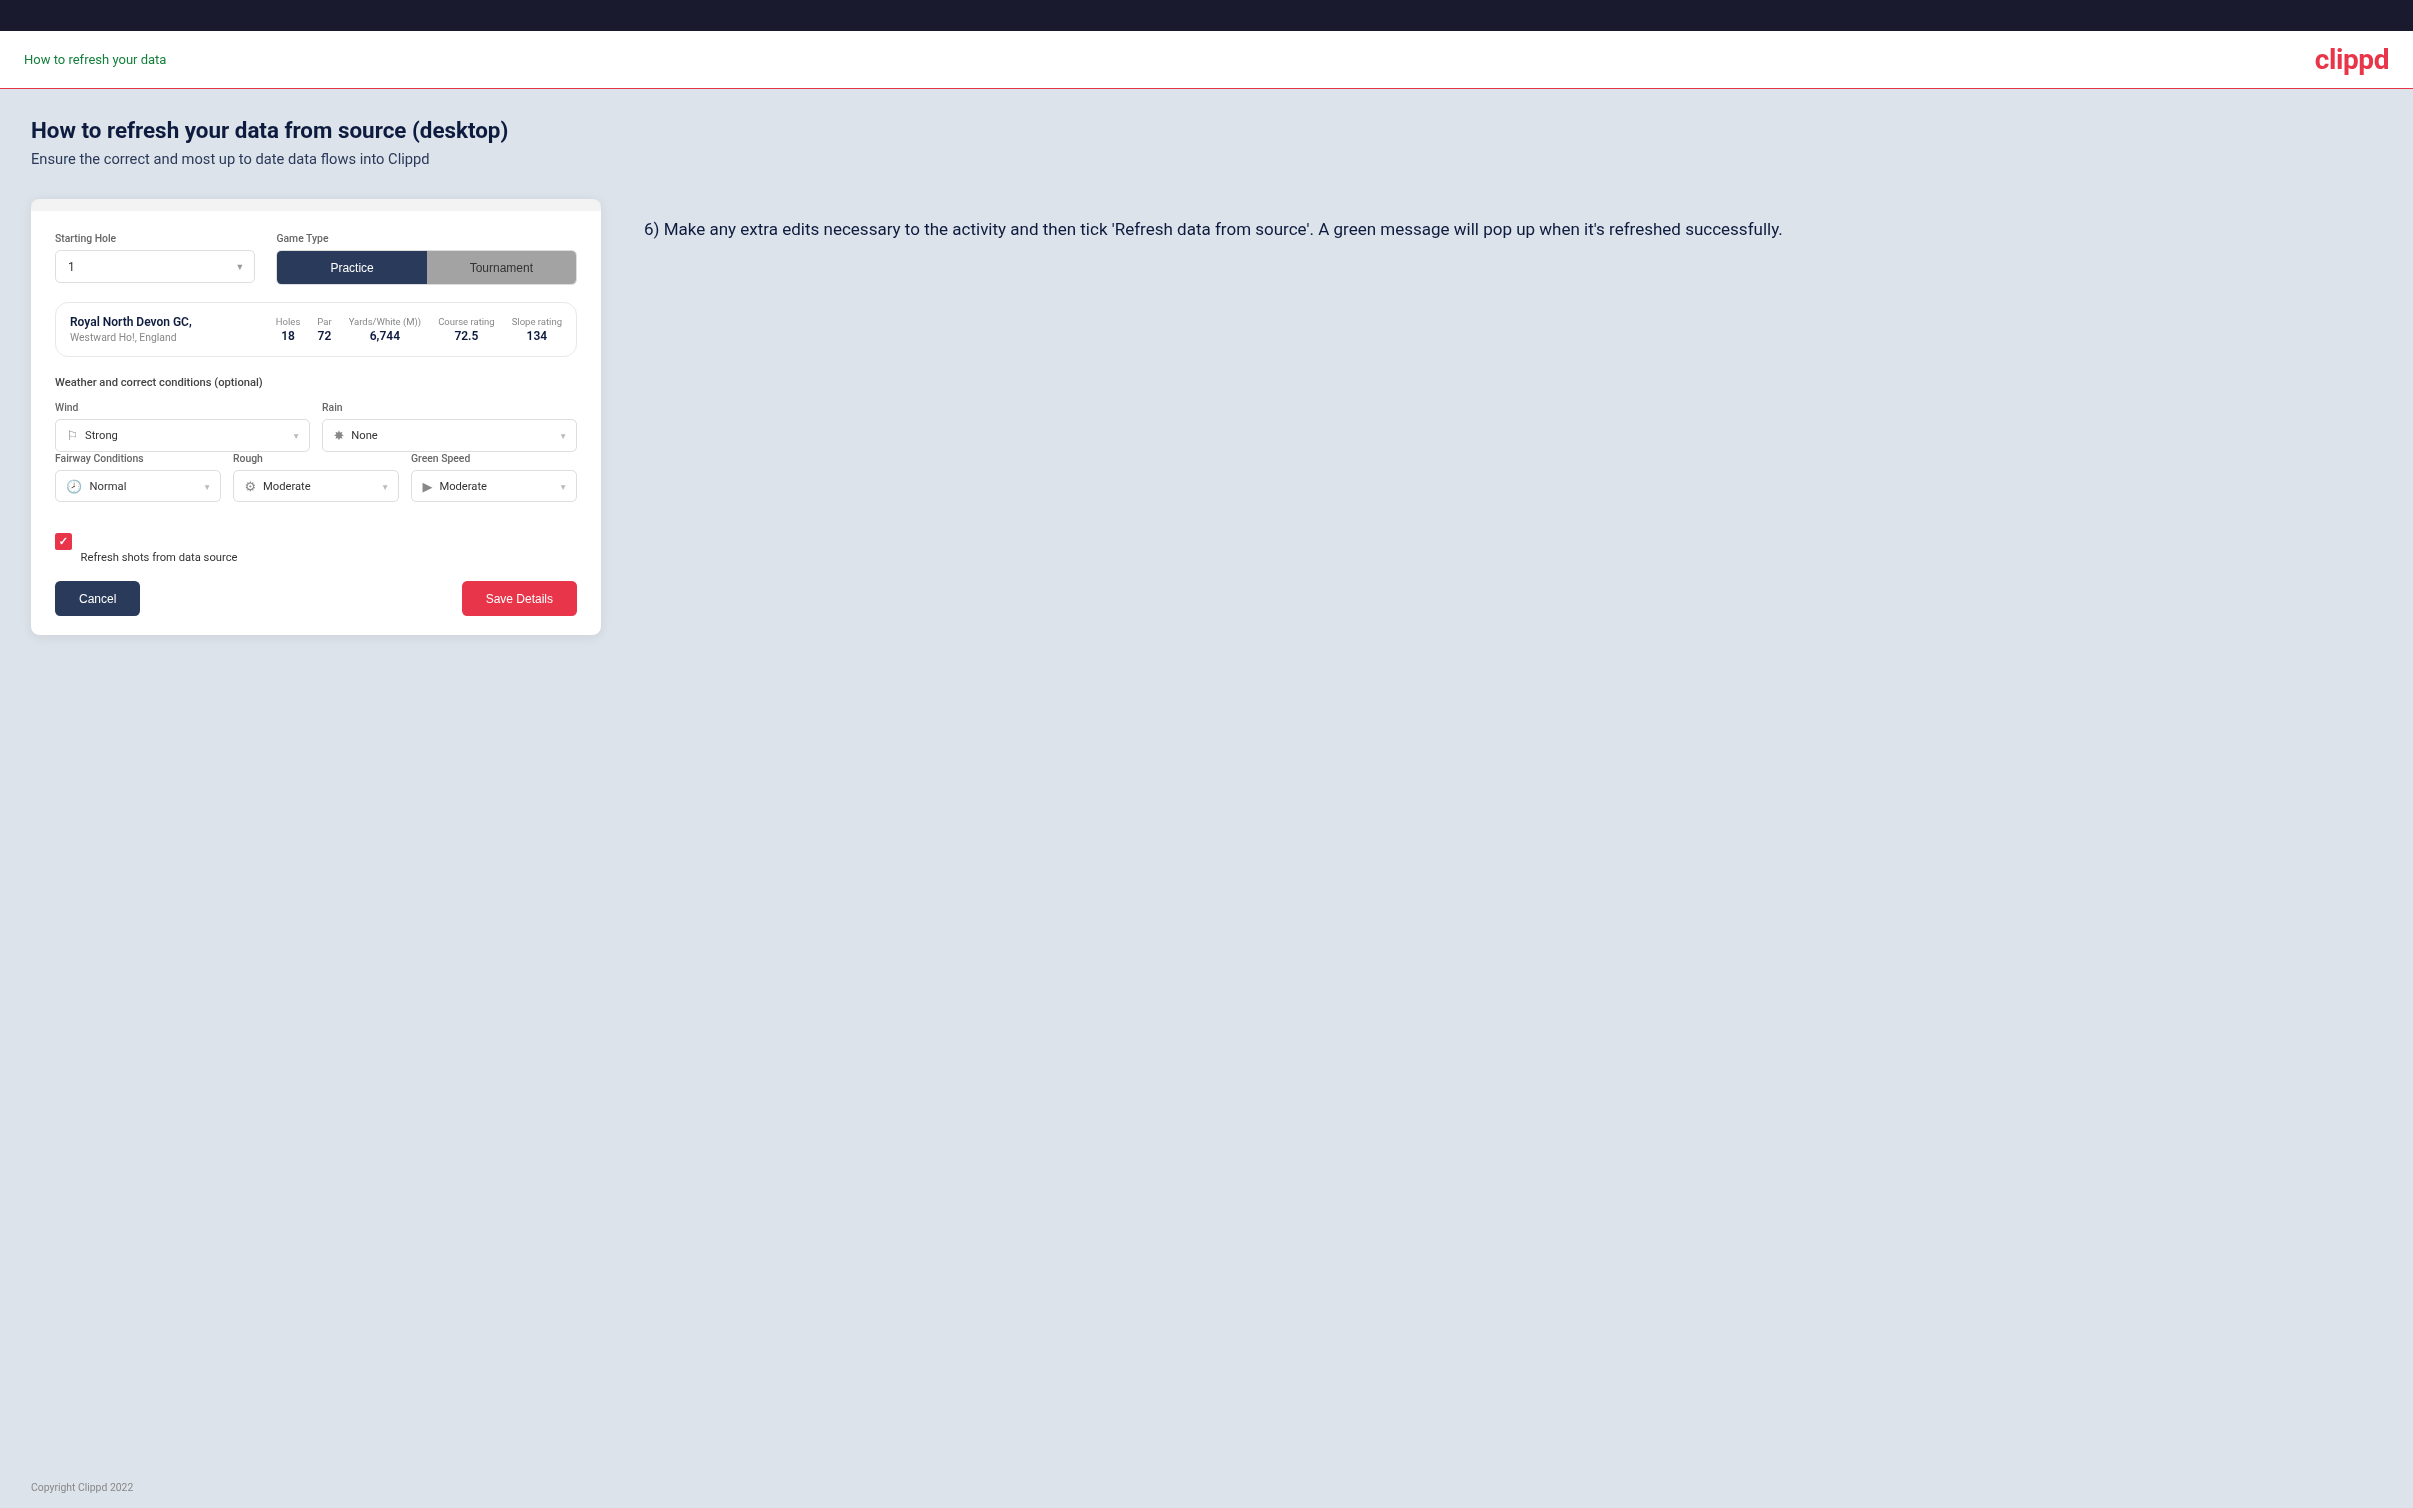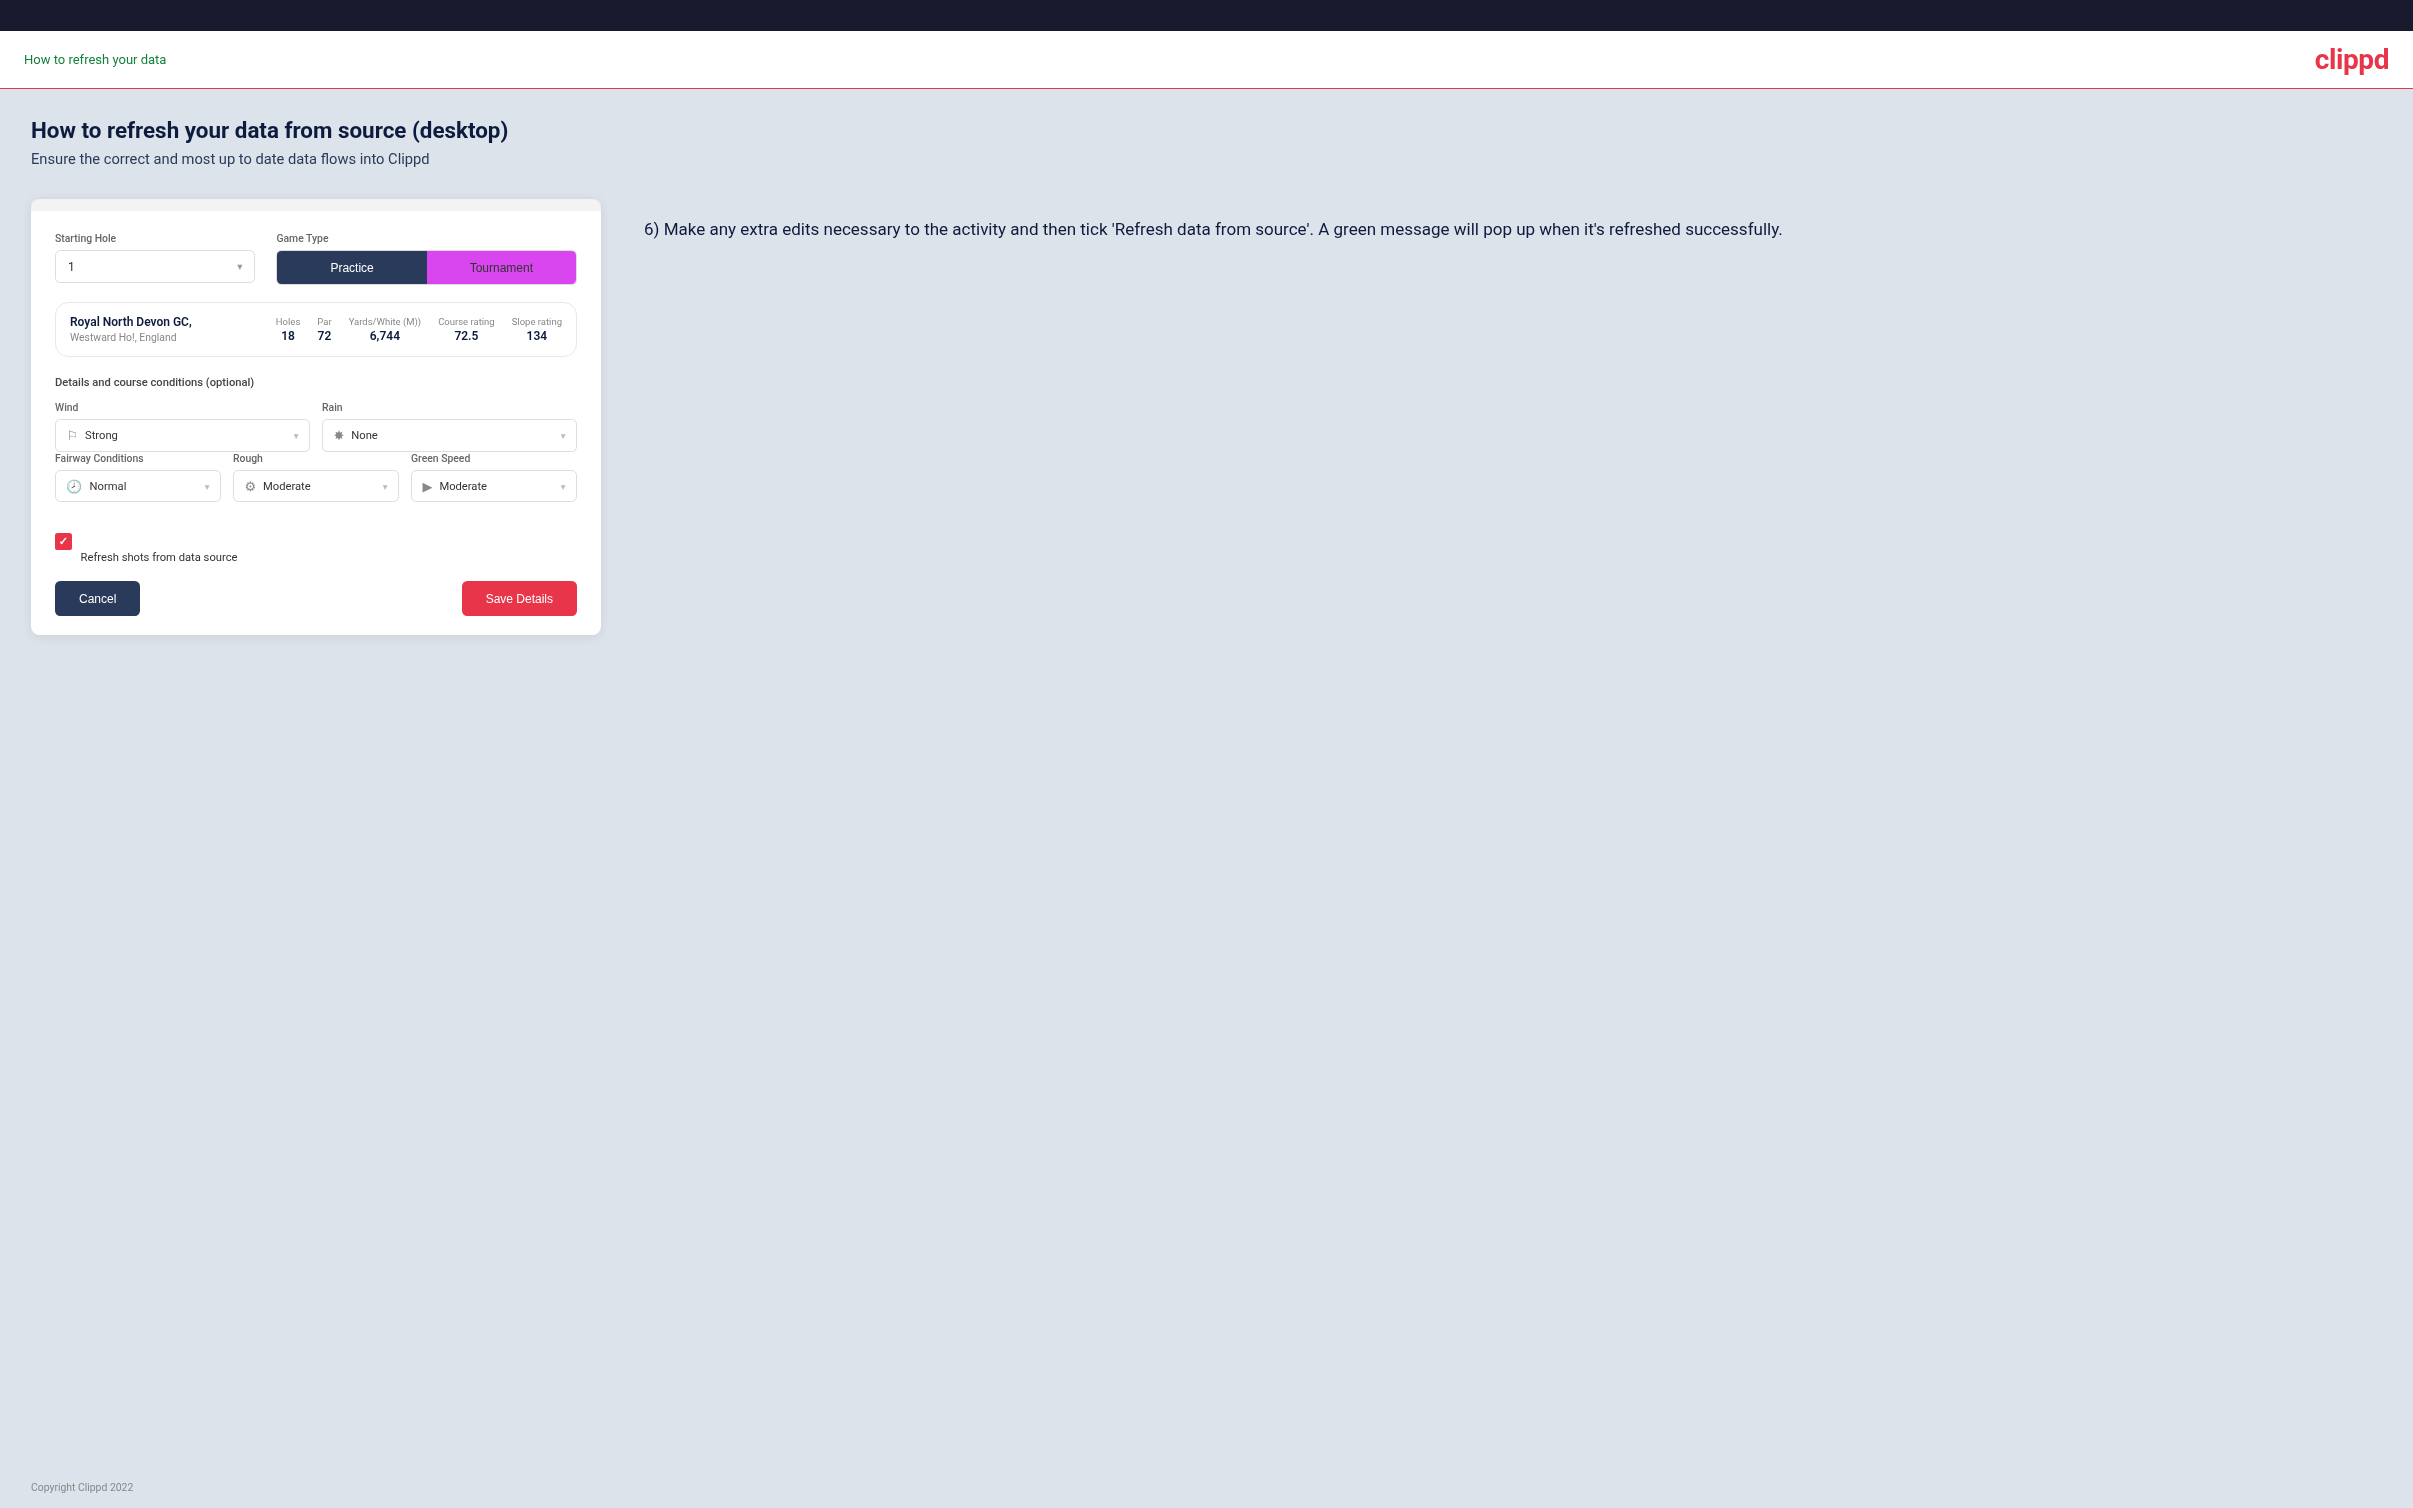--- a/index.html
+++ b/index.html
@@ -111,21 +111,21 @@
       border-radius: 5.2px;
       overflow: hidden;
     }
     .game-type-btn {
       flex: 1;
       padding: 9.5px 12px;
       text-align: center;
       font-size: 12px;
       cursor: pointer;
       border: none;
-      background: #d946ef;
+      background: #a3a3a3;
       color: #333;
     }
     .game-type-btn.active {
       background: #2a3a5a;
       color: #fff;
     }
     .course-info-box {
       border: 0.9px solid #e8e8e8;
       border-radius: 13px;
       padding: 12px 14px;
@@ -327,21 +327,21 @@
             <div class="stat-label">Course rating</div>
             <div class="stat-value">72.5</div>
           </div>
           <div class="stat-item">
             <div class="stat-label">Slope rating</div>
             <div class="stat-value">134</div>
           </div>
         </div>
       </div>
 
-      <div class="section-title">Details and course conditions (optional)</div>
+      <div class="section-title">Weather and correct conditions (optional)</div>
 
       <div class="conditions-grid">
         <div class="field-group">
           <div class="field-label">Wind</div>
           <div class="condition-select">
             <span class="icon-sym">⚐</span>
             <span class="label-text">Strong</span>
             <span class="chevron">▾</span>
           </div>
         </div>

